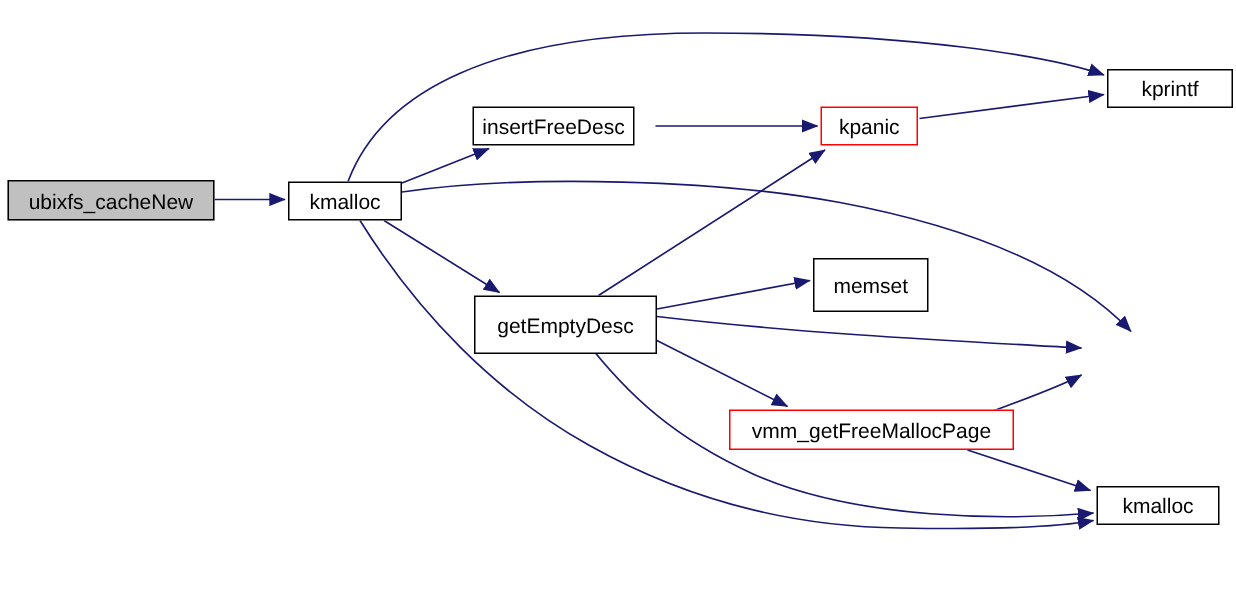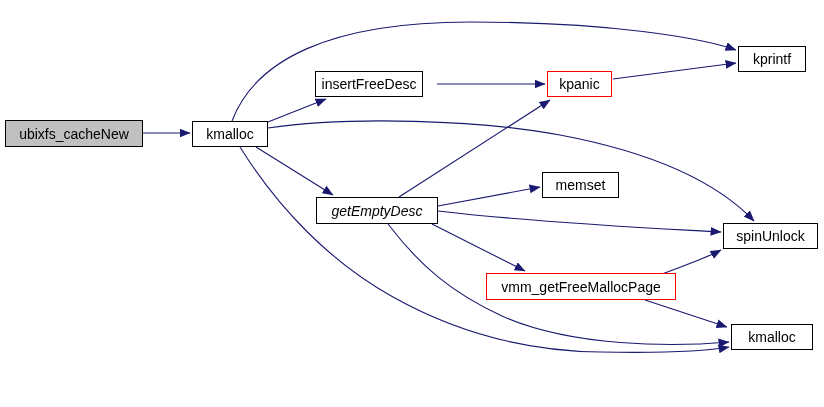--- a/index.html
+++ b/index.html
@@ -84,25 +84,24 @@
   </svg>
 
   <div class="node" style="left:192px; top:121px; width:76px; height:26px;">kmalloc</div>
 
   <div class="node root" style="left:5px; top:120px; width:138px; height:27px;">ubixfs_cacheNew</div>
 
   <div class="node" style="left:315px; top:71px; width:108px; height:26px;">insertFreeDesc</div>
 
   <div class="node highlight" style="left:547px; top:71px; width:65px; height:26px;">kpanic</div>
 
-  <div class="node" style="left:738px; top:46px; width:68px; height:26px;">kprintf</div>
+  <div class="node" style="left:738px; top:46px; width:84px; height:26px;">kprintf</div>
 
-  <div class="node" style="left:542px; top:172px; width:77px; height:26px;">memset</div>
+  <div class="node" style="left:542px; top:172px; width:77px; height:36px;">memset</div>
 
-  <div class="node" style="left:316px; top:197px; width:122px; height:27px;font-style:italic;">getEmptyDesc</div>
+  <div class="node" style="left:316px; top:197px; width:122px; height:39px;">getEmptyDesc</div>
 
-  <div class="node" style="left:723px; top:223px; width:95px; height:26px;">spinUnlock</div>
 
   <div class="node highlight" style="left:486px; top:273px; width:190px; height:27px;">vmm_getFreeMallocPage</div>
 
   <div class="node" style="left:731px; top:324px; width:82px; height:26px;">kmalloc</div>
 
 </div>
 
 </body></html>

